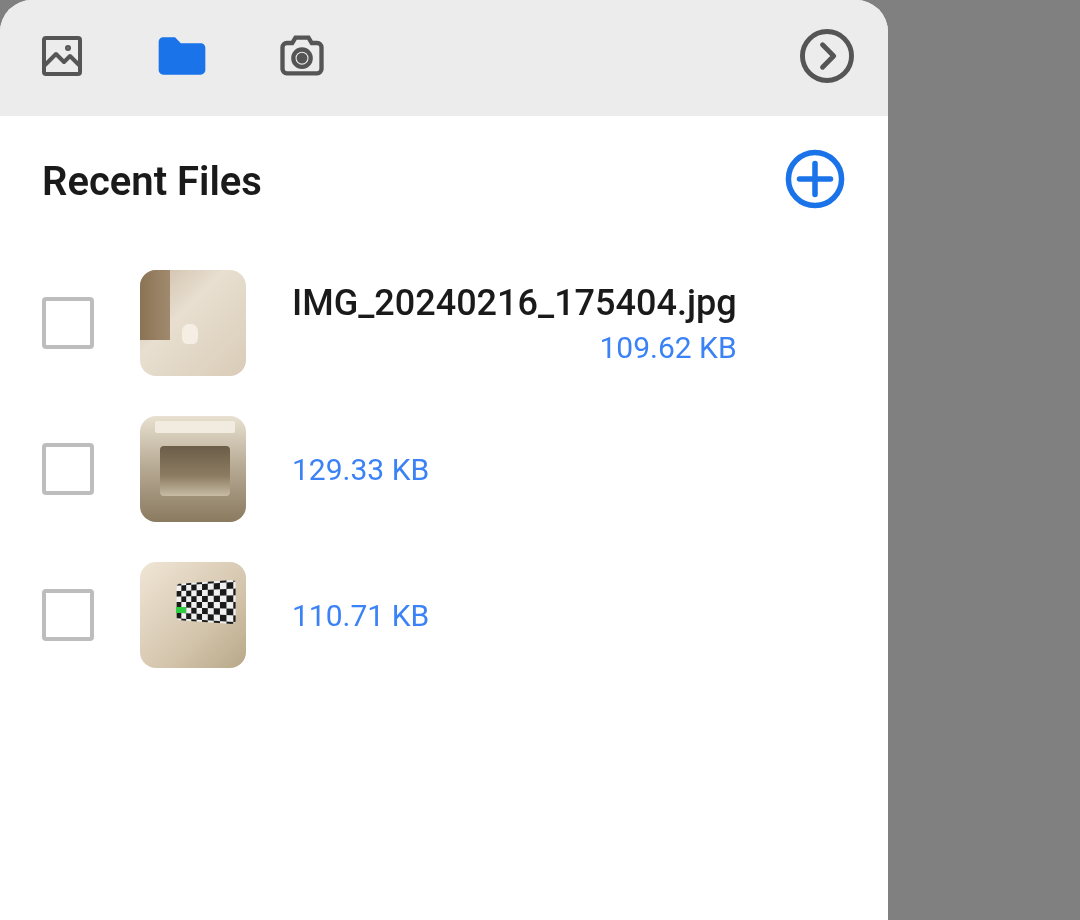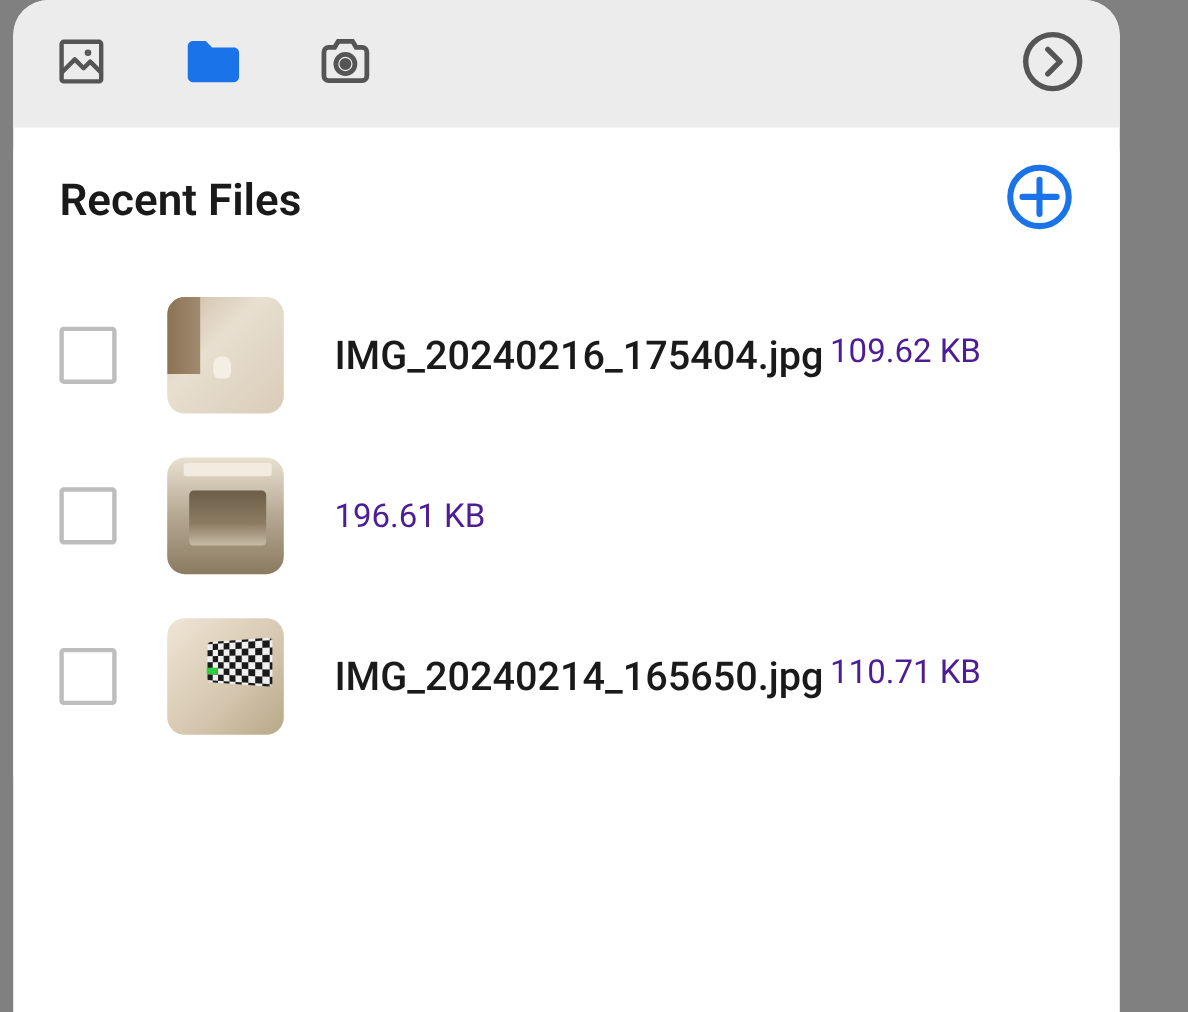--- a/index.html
+++ b/index.html
@@ -4,27 +4,26 @@
   <style>
     * { box-sizing: border-box; margin: 0; padding: 0; }
     body {
       width: 1080px;
       height: 920px;
       font-family: -apple-system, BlinkMacSystemFont, 'Segoe UI', Roboto, sans-serif;
       background: #808080;
       overflow: hidden;
     }
     .app {
-      width: 1006px;
+      width: 888px;
       height: 920px;
       background: #ffffff;
       border-radius: 32px 32px 0 0;
       overflow: hidden;
       position: relative;
-      margin-left: 12px;
     }
     .toolbar {
       display: flex;
       align-items: center;
       padding: 32px 36px;
       background: #ececec;
       gap: 68px;
       position: relative;
     }
     .toolbar-icon {
@@ -154,31 +153,32 @@
     }
     .thumb-3::after {
       content: '';
       position: absolute;
       left: 36px; top: 45px;
       width: 10px; height: 6px;
       background: #2ecc40;
     }
     .file-info {
       display: flex;
-      flex-direction: row;
+      flex-direction: column;
       gap: 6px;
+      align-items: flex-end;
     }
     .file-name {
       font-size: 36px;
       font-weight: 500;
       color: #1a1a1a;
     }
     .file-size {
       font-size: 30px;
-      color: #4c1d95;
+      color: #3b82f6;
     }
   </style>
 </head>
 <body>
 
 <div class="app">
 
   <div class="toolbar">
     <div class="toolbar-icon">
       <span>
@@ -236,29 +236,28 @@
         <div class="file-info">
           <div class="file-name">IMG_20240216_175404.jpg</div>
           <div class="file-size">109.62 KB</div>
         </div>
       </div>
 
       <div class="file-item">
         <div class="checkbox"></div>
         <div class="thumbnail thumb-2"></div>
         <div class="file-info">
-          <div class="file-size">196.61 KB</div>
+          <div class="file-size">129.33 KB</div>
         </div>
       </div>
 
       <div class="file-item">
         <div class="checkbox"></div>
         <div class="thumbnail thumb-3"></div>
         <div class="file-info">
-          <div class="file-name">IMG_20240214_165650.jpg</div>
           <div class="file-size">110.71 KB</div>
         </div>
       </div>
 
     </div>
   </div>
 
 </div>
 
 </body></html>

